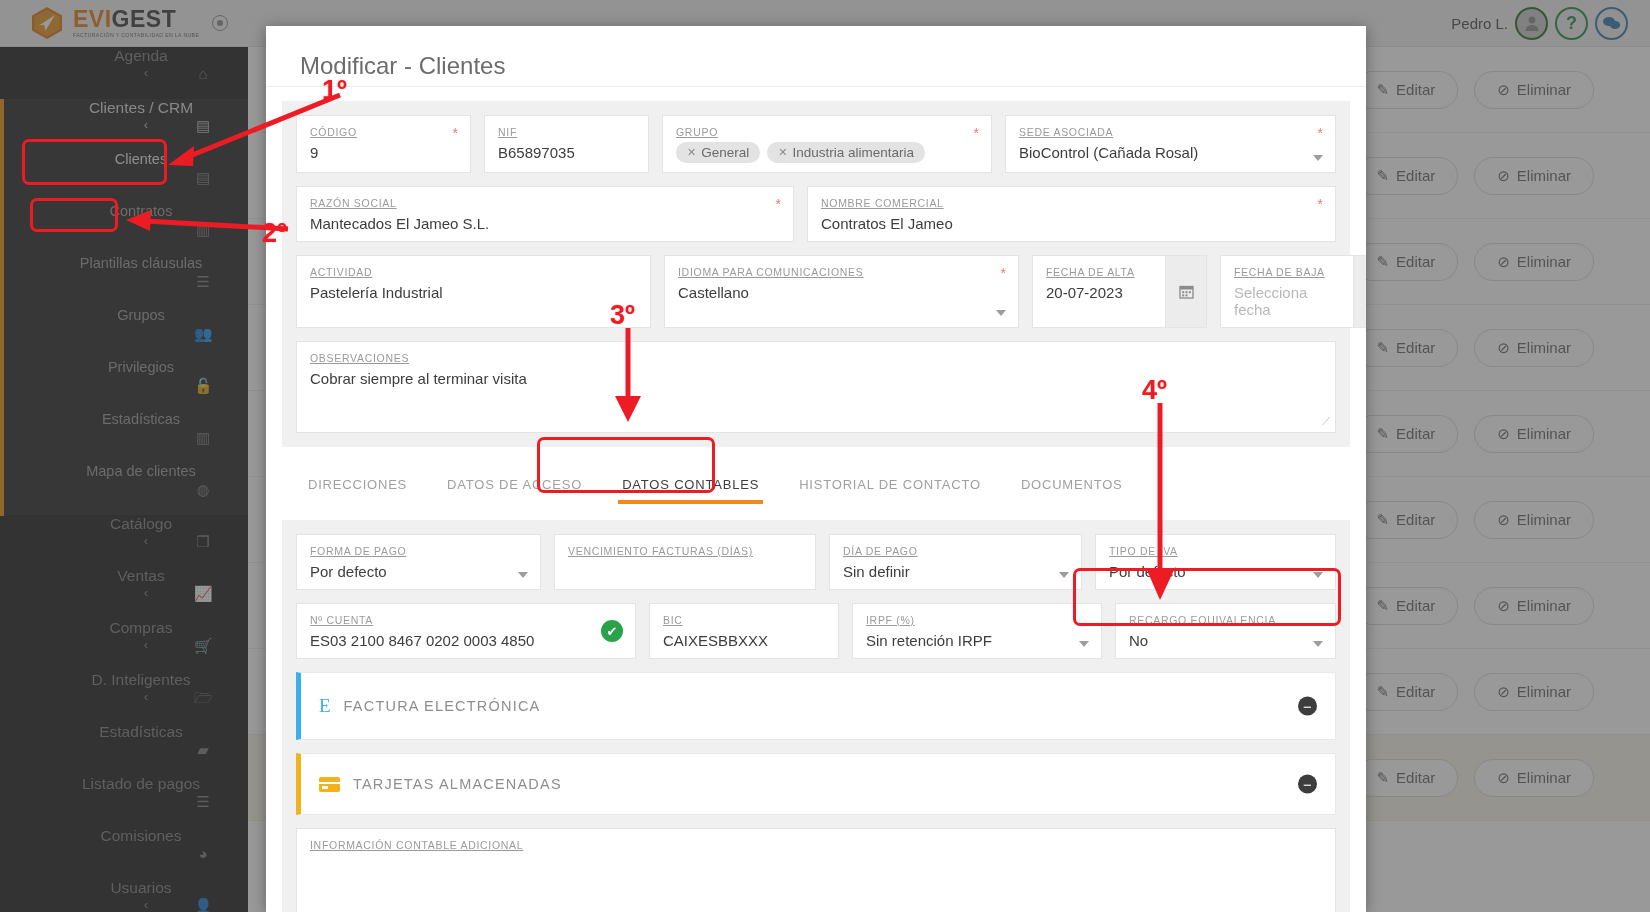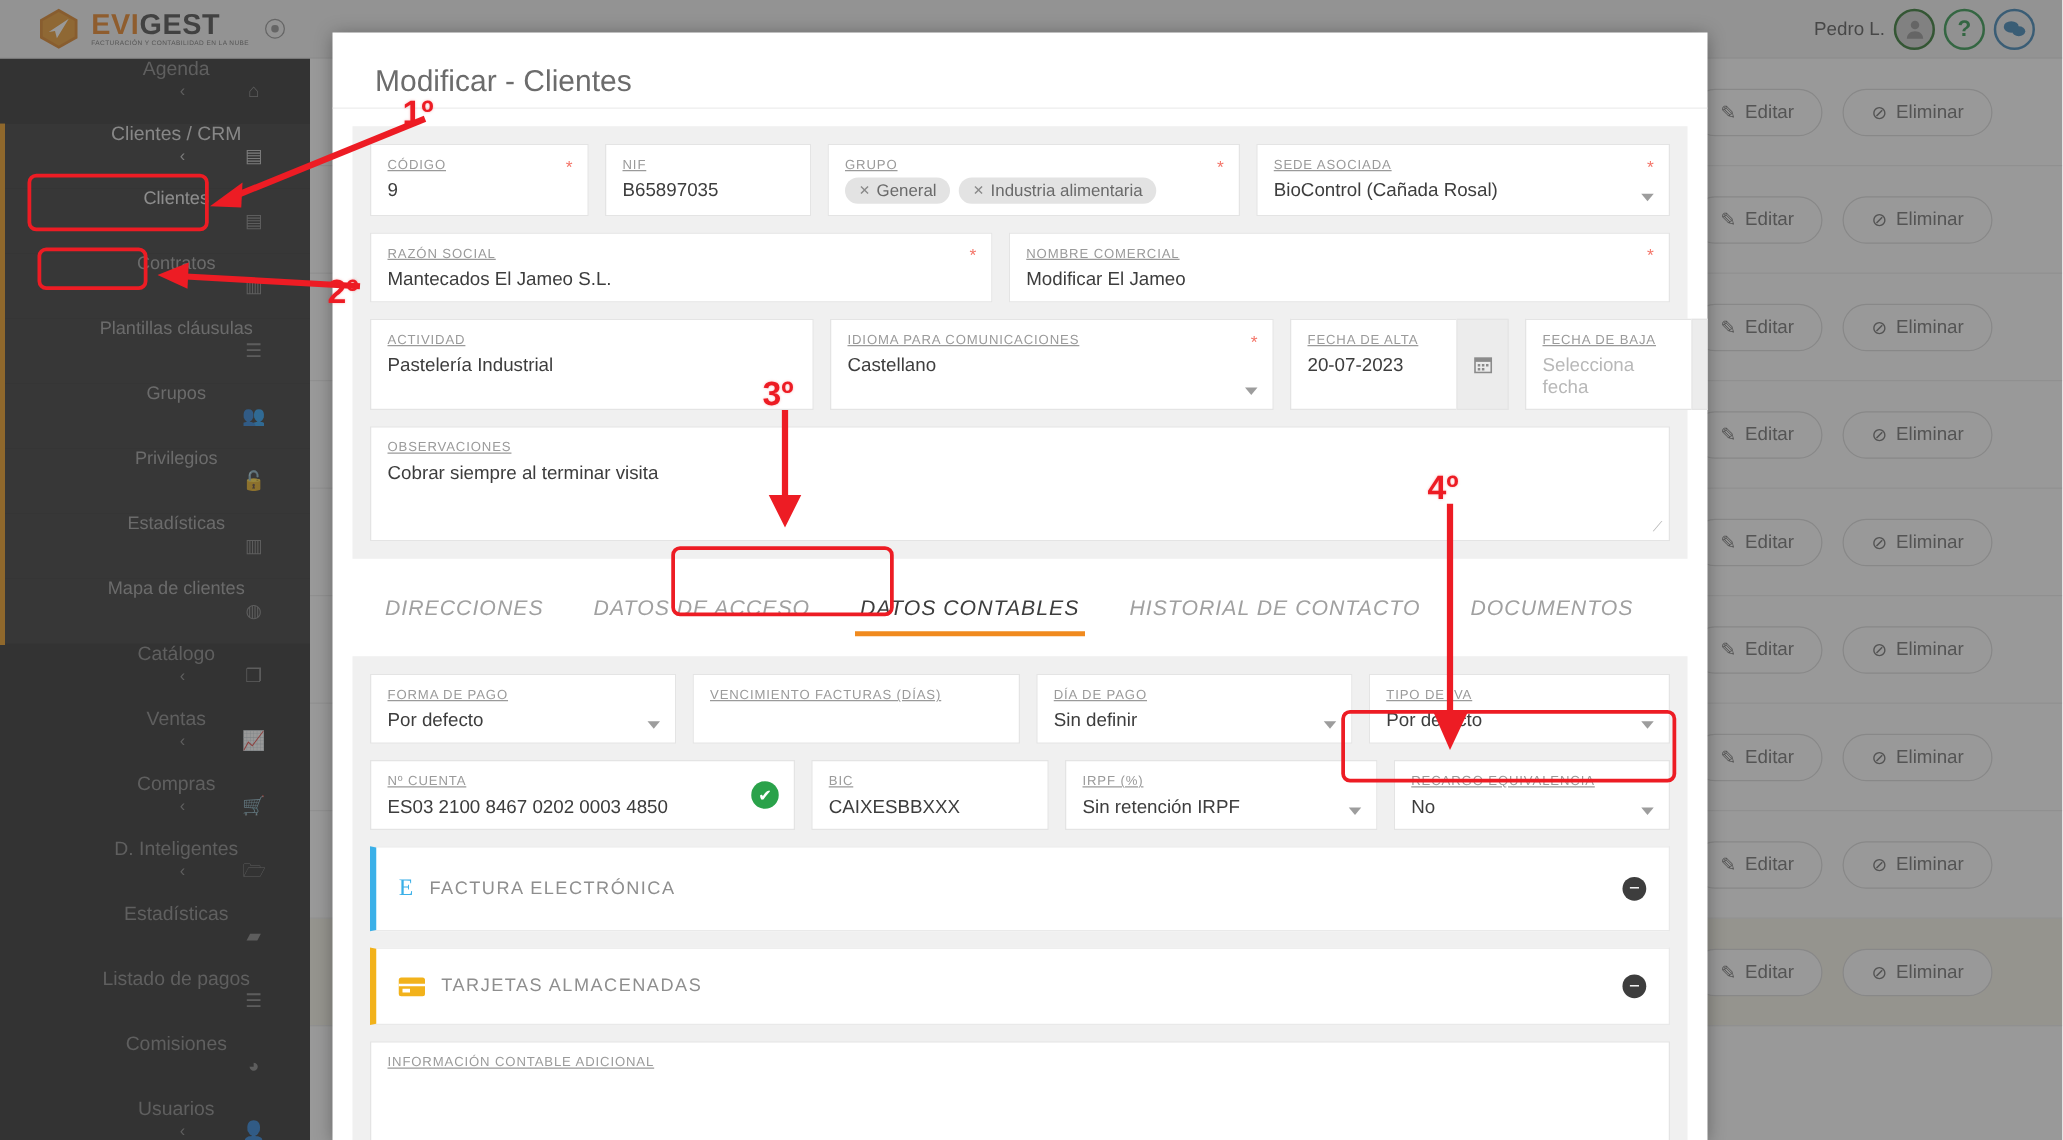--- a/index.html
+++ b/index.html
@@ -103,21 +103,21 @@
 
   .check-ok { position: absolute; right: 12px; top: 50%; transform: translateY(-50%);
               width: 22px; height: 22px; border-radius: 50%; background: #2aa24a;
               color: #fff; font-size: 13px; display: flex; align-items: center; justify-content: center; }
 
   .ta { min-height: 92px; position: relative; }
   .ta .grip { position:absolute; right:5px; bottom:4px; color:#b5b5b5; font-size:11px; transform: rotate(0deg); }
 
   
   .tabs { display: flex; gap: 0; padding: 18px 22px 0 22px; border-bottom: 0; }
-  .tab { padding: 12px 20px 14px 20px; font-size: 17px; letter-spacing: .8px; color: #a0a0a0; text-transform: uppercase; position: relative; cursor: pointer; font-style: italic;}
+  .tab { padding: 12px 20px 14px 20px; font-size: 13px; letter-spacing: .8px; color: #a0a0a0; text-transform: uppercase; position: relative; cursor: pointer;}
   .tab.active { color: #3d3d3d; }
   .tab.active::after { content:""; position:absolute; left:16px; right:16px; bottom:2px; height:4px; background:#f08a1e; }
 
   
   .acc { background: #fff; border: 1px solid #e9e9e9; border-left: 5px solid #3bb0e8;
          display:flex; align-items:center; padding: 22px 18px; margin-top: 2px; position:relative; }
   .acc.orange { border-left-color: #f2b21b; }
   .acc-ico { font-size: 19px; margin-right: 13px; }
   .acc-ico.blue { color: #3bb0e8; font-family: "Liberation Serif", serif; font-style: normal; }
   .acc-card { width: 21px; height: 15px; background: #f2b21b; border-radius: 2px; position: relative; margin-right: 13px; }
@@ -392,21 +392,21 @@
 
       <div class="row">
         <div class="field" style="flex:0 0 498px">
           <span class="fl">RAZÓN SOCIAL</span>
           <span class="req">*</span>
           <span class="fv">Mantecados El Jameo S.L.</span>
         </div>
         <div class="field">
           <span class="fl">NOMBRE COMERCIAL</span>
           <span class="req">*</span>
-          <span class="fv">Modificar El Jameo</span>
+          <span class="fv">Contratos El Jameo</span>
         </div>
       </div>
 
       <div class="row">
         <div class="field" style="flex:0 0 355px">
           <span class="fl">ACTIVIDAD</span>
           <span class="fv">Pastelería Industrial</span>
         </div>
         <div class="field" style="flex:0 0 355px">
           <span class="fl">IDIOMA PARA COMUNICACIONES</span>

